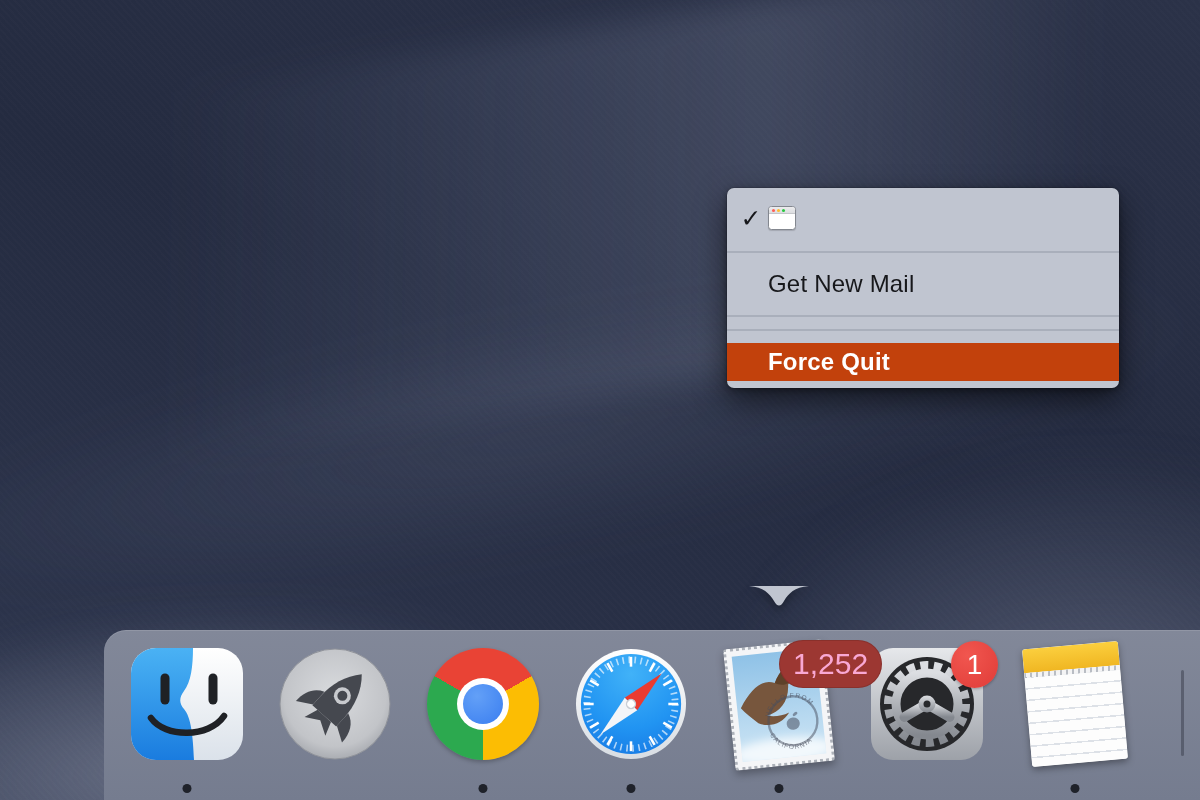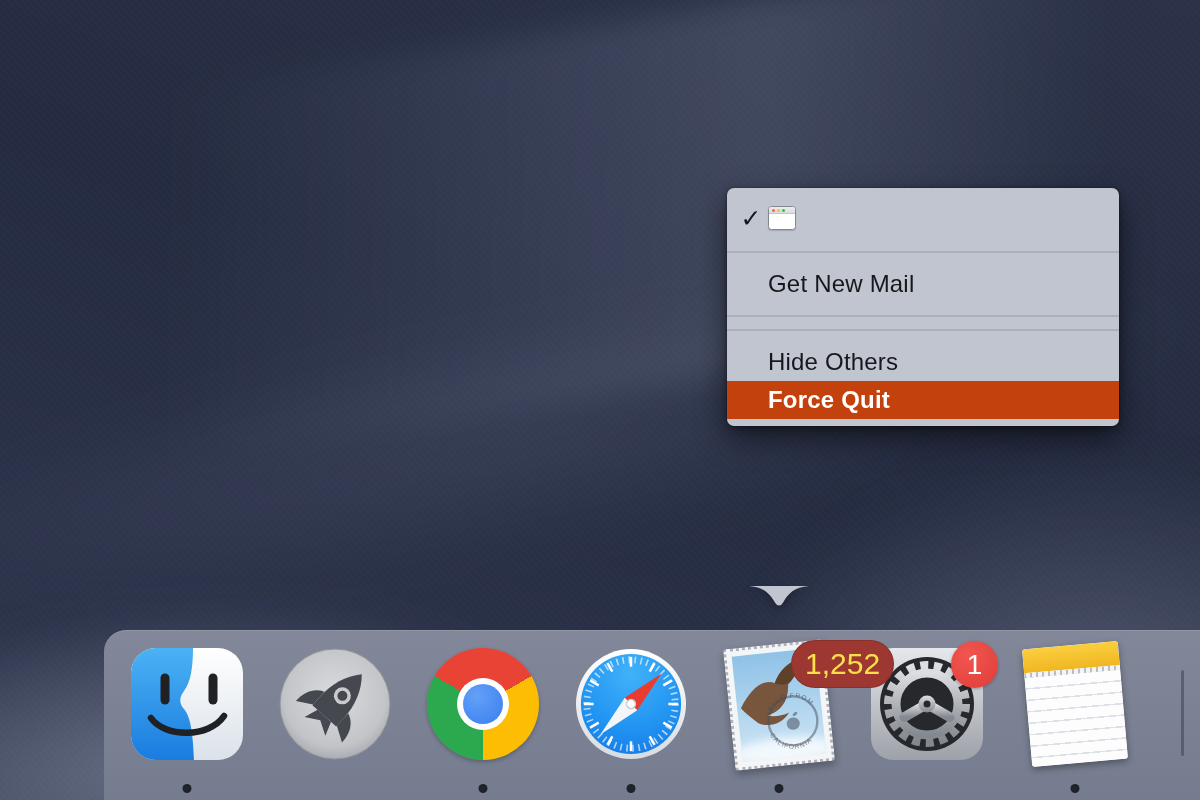--- a/index.html
+++ b/index.html
@@ -57,22 +57,22 @@
     box-shadow:inset 0 1px 0 rgba(255,255,255,.12); }
   .dock-item { position:absolute; top:18px; width:112px; height:112px; }
   .dock-item svg, .dock-item .icon-box { position:absolute; inset:0; }
   .dot { position:absolute; left:50%; top:136px; transform:translateX(-50%);
     width:9px; height:9px; border-radius:50%; background:#1f222a; }
   .divider { position:absolute; left:1077px; top:40px; width:3px; height:86px;
     background:rgba(62,66,80,.55); border-radius:2px; }
 
   .badge { position:absolute; display:flex; align-items:center; justify-content:center;
     font-weight:400; z-index:3; }
-  .badge.mail { left:68px; top:-8px; height:48px; min-width:74px; padding:16px 14px;
-    border-radius:24px; background:#9c3732; color:#fde047; font-size:30px;
+  .badge.mail { left:56px; top:-8px; height:48px; min-width:74px; padding:16px 14px;
+    border-radius:24px; background:#9c3732; color:#f9a8d4; font-size:30px;
     box-shadow:inset 0 0 0 1px rgba(0,0,0,.12); }
   .badge.prefs { left:80px; top:-7px; width:47px; height:47px; border-radius:50%;
     background:radial-gradient(circle at 35% 30%,#f1564f,#e03c38); color:#fff; font-size:28px;
     box-shadow:0 1px 3px rgba(0,0,0,.3); }
 
   
   .chrome-icon { position:absolute; inset:0; border-radius:50%;
     background:conic-gradient(from 60deg,#fcbd03 0 120deg,#2ca94f 0 240deg,#e94335 0);
     display:flex; align-items:center; justify-content:center; box-shadow:0 2px 4px rgba(0,0,0,.25); }
   .chrome-white { width:52px; height:52px; border-radius:50%; background:#fff;
@@ -118,23 +118,20 @@
           <span class="tl g"></span>
         </span>
       </span>
     </div>
     <div class="sep"></div>
     <div class="mi">
       <span class="lbl">Get New Mail</span>
     </div>
     <div class="sep"></div>
     <div class="sep"></div>
-    <div class="mi">
-      <span class="lbl">Hide Others</span>
-    </div>
     <div class="mi hl">
       <span class="lbl">Force Quit</span>
     </div>
   </div>
   <svg class="tail" width="60" height="26" viewBox="0 0 60 26">
     <path d="M0 0 H60 C45 1.5 40 7 35 15 Q30 24 25 15 C20 7 15 1.5 0 0 Z" fill="#c0c5d0"></path>
   </svg>
 
   <div class="dock">
 

